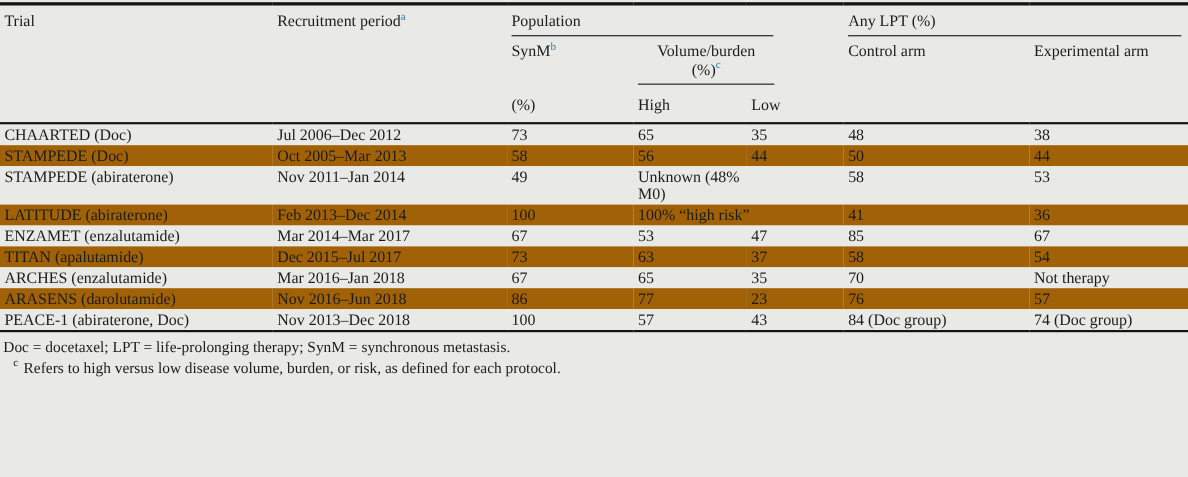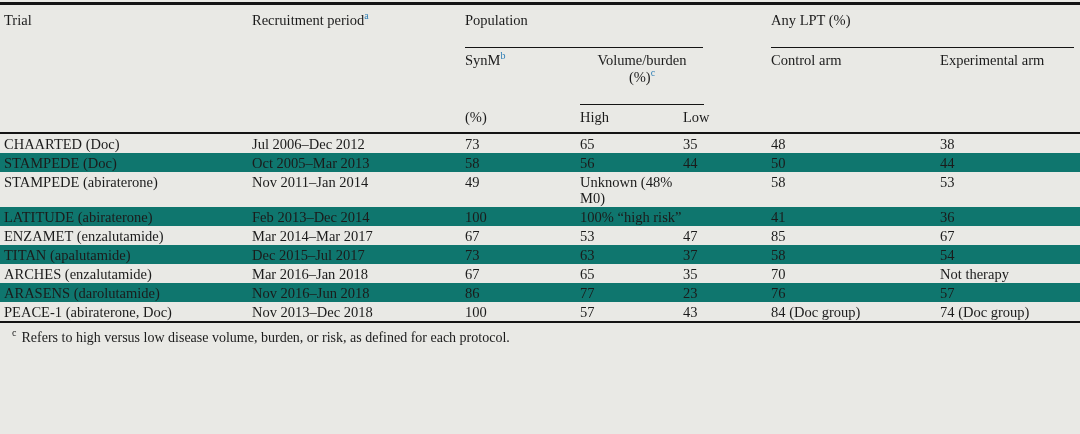--- a/index.html
+++ b/index.html
@@ -29,39 +29,39 @@
     text-align: left;
     vertical-align: top;
     padding: 0 0 0 4px;
     line-height: 17px;
   }
   tr.h1 th { padding-top: 7px; height: 31px; }
   tr.h2 th { padding-top: 4px; height: 49px; }
   tr.h3 th { padding-top: 4px; height: 28px; }
   .spanner {
     border-bottom: 1.5px solid #141414;
-    padding-bottom: 18px;
+    padding-bottom: 3px;
   }
   .pop-rule { width: 238px; }
   .vol-rule { width: 124px; text-align: center; }
   .lpt-rule { width: 303px; }
   th.bb, tr.h3 th { border-bottom: 2.5px solid #141414; }
   sup.hdr-sup {
     color: #2e7eb5;
     font-size: 10px;
     line-height: 0;
   }
   tbody td {
     vertical-align: top;
     padding: 2px 0 1px 4px;
     height: 19px;
     line-height: 16px;
   }
   tbody tr.gray  { background: #e9e9e5; }
-  tbody tr.white { background: #0f766e; }
+  tbody tr.white { background: #a16207; }
   tbody tr:last-child td { border-bottom: 2.5px solid #141414; }
   .narrow { width: 100px; }
   .footnotes {
     padding: 5px 14px 0 3px;
     font-size: 14px;
     line-height: 19px;
   }
   .footnotes p { text-align: justify; }
   p.fn { text-indent: 9px; }
   sup.fn-marker {
@@ -192,16 +192,17 @@
         <td>100</td>
         <td>57</td>
         <td>43</td>
         <td>84 (Doc group)</td>
         <td>74 (Doc group)</td>
       </tr>
     </tbody>
   </table>
 
   <div class="footnotes">
+    <p>Doc = docetaxel; LPT = life-prolonging therapy; SynM = synchronous metastasis.</p>
     <p class="fn"><sup class="fn-marker">c</sup><span>Refers to high versus low disease volume, burden, or risk, as defined for each protocol.</span></p>
   </div>
 
 </div>
 
 </body></html>

